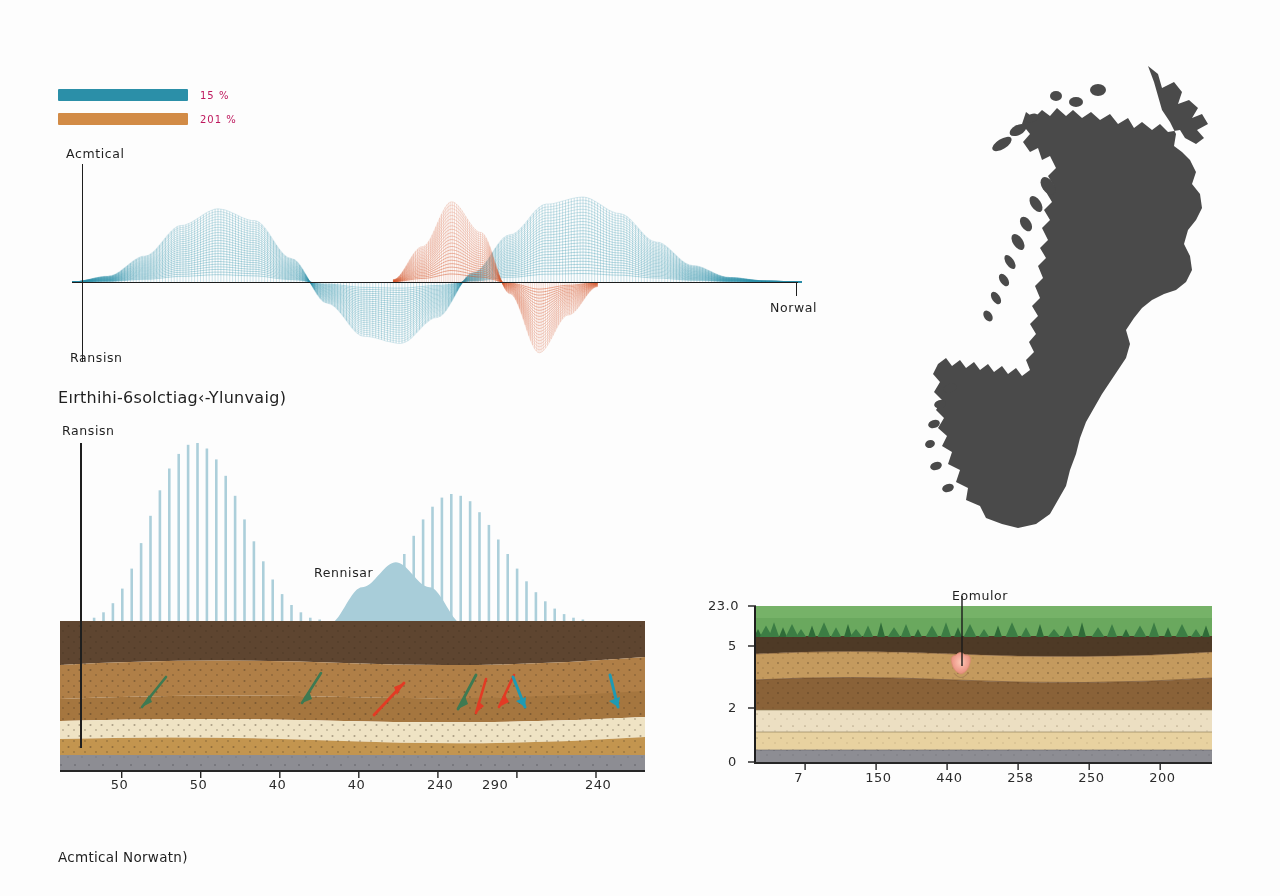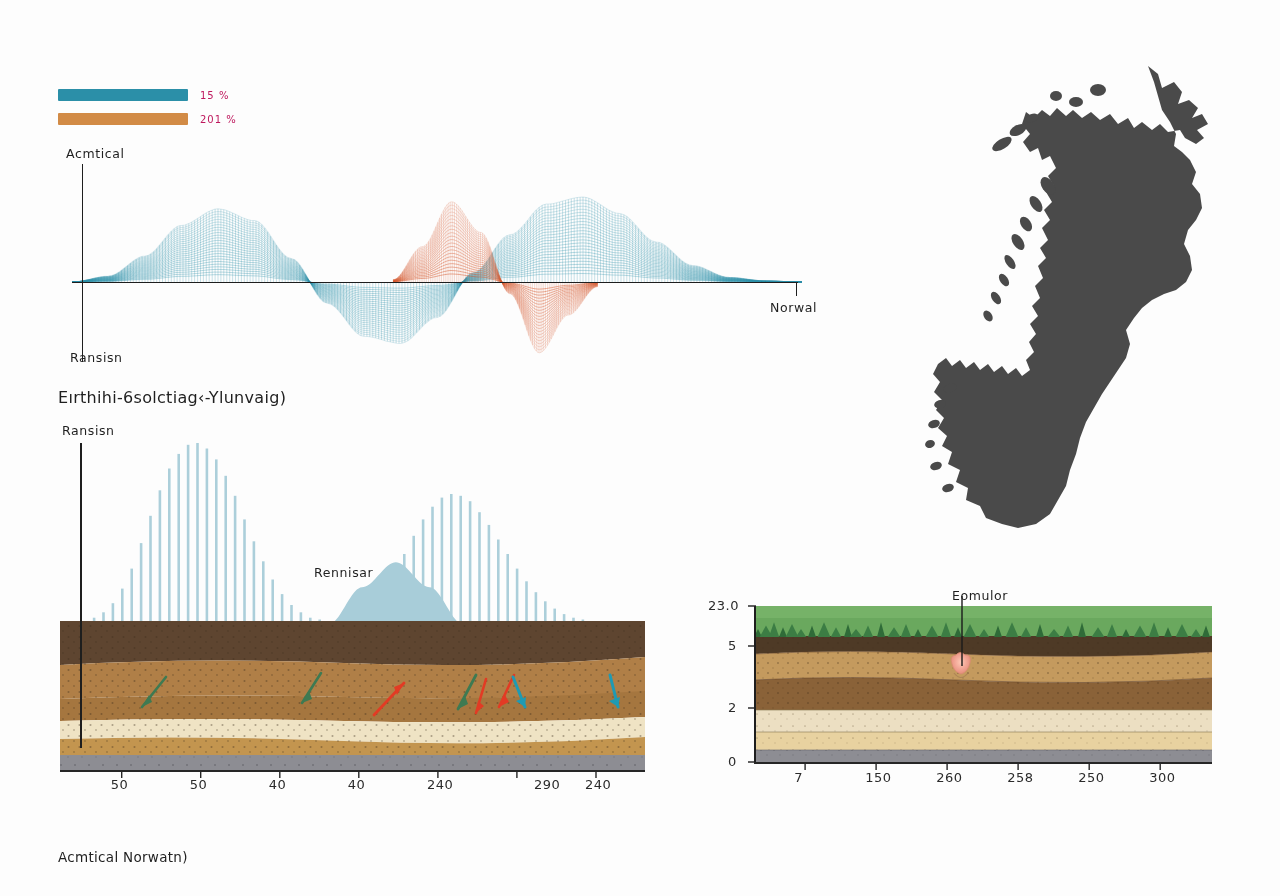--- a/index.html
+++ b/index.html
@@ -635,21 +635,21 @@
     <div class="hist-vaxis"></div>
     <div class="hist-xaxis"></div>
     <div class="ax-label lbl-acnuital">Ransisn</div>
     <div class="ax-label lbl-rennisar">Rennisar</div>
     <div id="hist-tick-labels">
         <div class="tick-label" style="left: 66.6622px; top: 352px;">50</div>
         <div class="tick-label" style="left: 145.716px; top: 352px;">50</div>
         <div class="tick-label" style="left: 224.77px; top: 352px;">40</div>
         <div class="tick-label" style="left: 303.824px; top: 352px;">40</div>
         <div class="tick-label" style="left: 382.878px; top: 352px;">240</div>
-        <div class="tick-label" style="left: 490px; top: 352px; text-align: right;">290</div>
+        <div class="tick-label" style="left: 438px; top: 352px; text-align: right;">290</div>
         <div class="tick-label" style="left: 540.986px; top: 352px;">240</div>
       </div>
   </div>
 
   <div class="panel-cross">
     <svg class="cross-svg" viewBox="0 0 520 200" preserveAspectRatio="none">
       <defs>
         <pattern id="cdots" width="10" height="10" patternUnits="userSpaceOnUse">
           <circle cx="2" cy="3" r="0.95" fill="#3a2a18" opacity="0.5"></circle>
           <circle cx="7" cy="8" r="0.75" fill="#3a2a18" opacity="0.4"></circle>
@@ -769,24 +769,24 @@
     <div class="ax-label lbl-eomulor">Eomulor</div>
     <div id="cross-ytick-labels">
         <div class="tick-label" style="left: 2px; top: 8px;">23.0</div>
         <div class="tick-label" style="left: 22px; top: 48px;">5</div>
         <div class="tick-label" style="left: 22px; top: 110px;">2</div>
         <div class="tick-label" style="left: 22px; top: 164px;">0</div>
       </div>
     <div id="cross-xtick-labels">
         <div class="tick-label" style="left: 88.1256px; top: 180px;">7</div>
         <div class="tick-label" style="left: 159.133px; top: 180px;">150</div>
-        <div class="tick-label" style="left: 230.141px; top: 180px;">260</div>
+        <div class="tick-label" style="left: 230.141px; top: 180px;">440</div>
         <div class="tick-label" style="left: 301.149px; top: 180px;">258</div>
         <div class="tick-label" style="left: 372.157px; top: 180px;">250</div>
-        <div class="tick-label" style="left: 443.164px; top: 180px;">300</div>
+        <div class="tick-label" style="left: 443.164px; top: 180px;">200</div>
       </div>
   </div>
 
   <div class="map-wrap">
     <svg class="map-svg" viewBox="0 0 340 520" preserveAspectRatio="xMidYMid meet">
       <path id="norway-path" fill="#4a4a4a" d="
         M258,14 L268,22 L272,36 L284,30 L292,40 L288,52 L299,48 L308,56 L302,66
         L312,62 L318,72 L307,78 L314,86 L306,92 L295,86 L290,78 L278,80 L270,72
         L262,78 L252,70 L244,76 L238,66 L228,72 L220,62 L210,68 L201,60 L192,66
         L183,58 L176,64 L167,56 L160,64 L152,58 L144,66 L136,60 L132,72 L140,82

